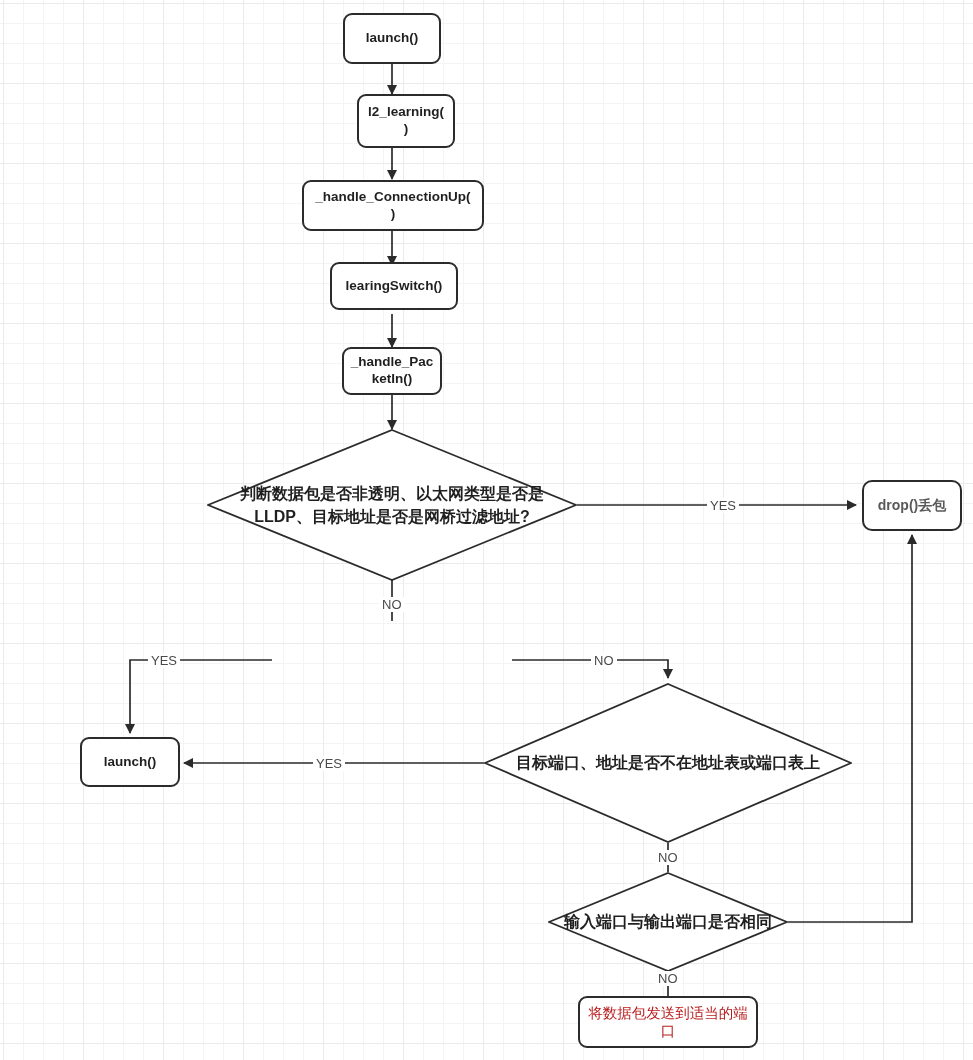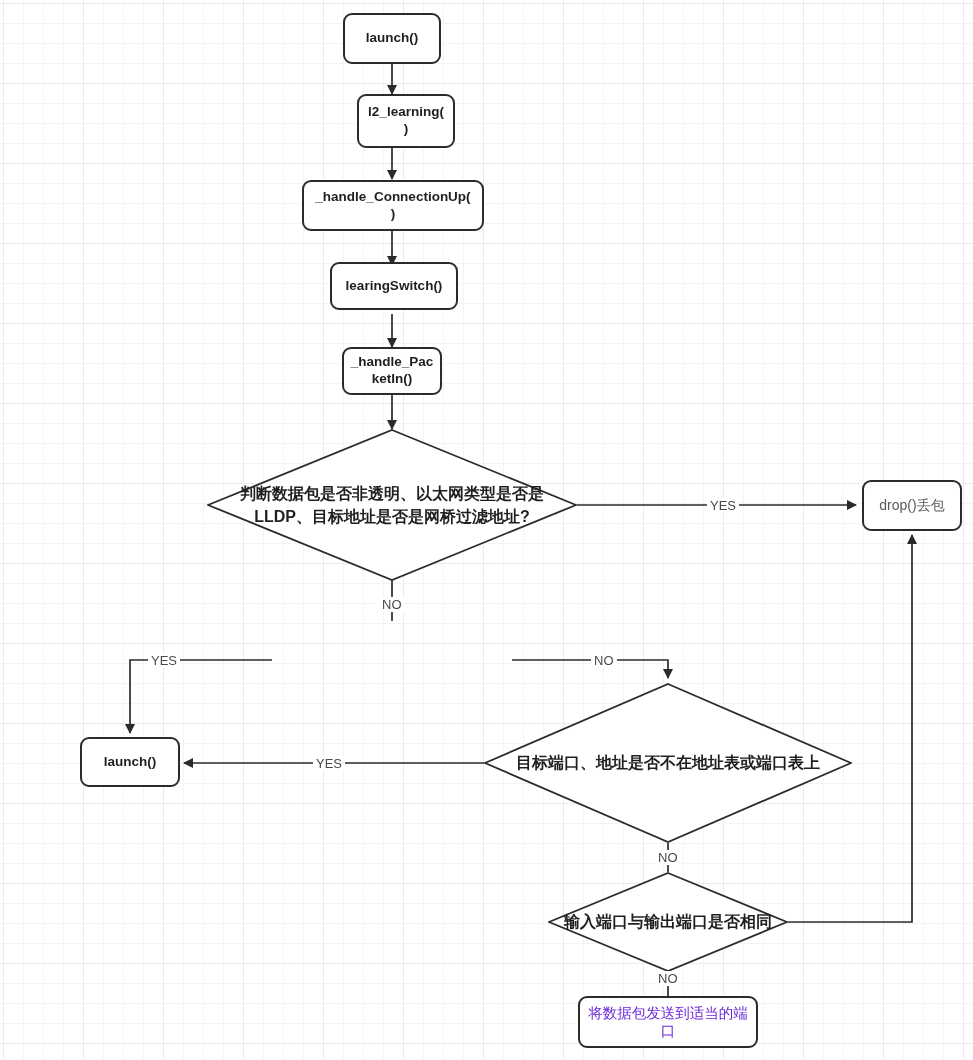--- a/index.html
+++ b/index.html
@@ -44,27 +44,28 @@
     background: #ffffff;
     border: 2px solid #2b2b2b;
     border-radius: 9px;
     color: #1f1f1f;
     font-weight: bold;
     font-size: 13.5px;
     line-height: 1.25;
     padding: 0 6px;
   }
   .proc.light {
-    font-weight: normal;
+    font-weight: bold;
     color: #5a5a5a;
     font-size: 14px;
+    border-radius: 10px;
   }
   .proc.cn {
     font-weight: normal;
-    color: #6d28d9;
+    color: #b91c1c;
     font-size: 14.5px;
   }
   .dec-wrap {
     position: absolute;
   }
   .dec-wrap svg {
     position: absolute;
     left: 0;
     top: 0;
   }

